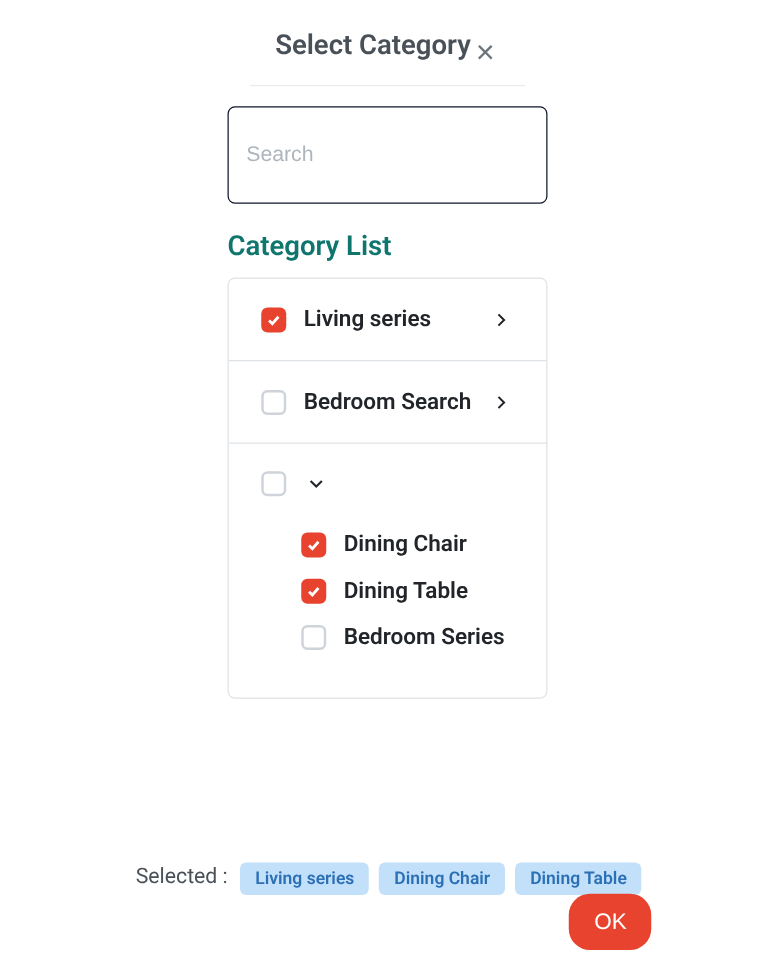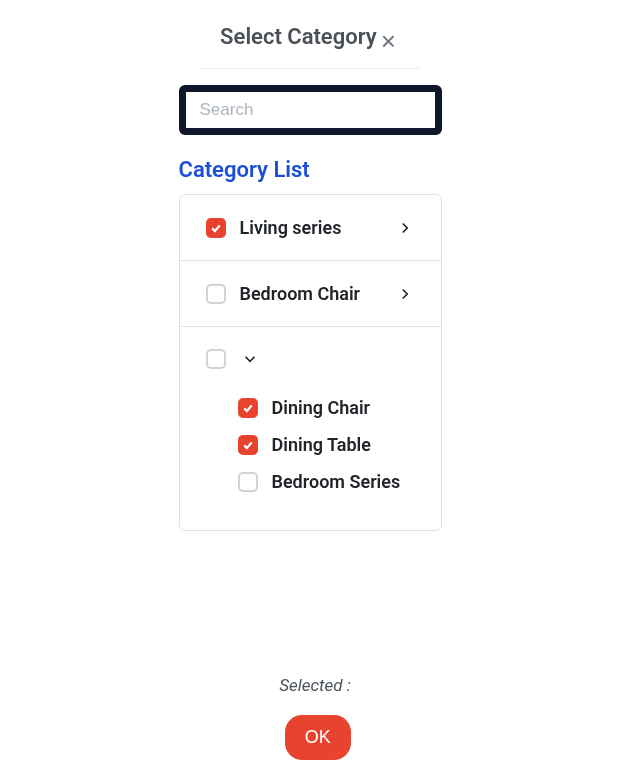--- a/index.html
+++ b/index.html
@@ -58,33 +58,33 @@
     .modal-body::-webkit-scrollbar-thumb {
       background: #c1c1c1;
     }
     .modal-body::-webkit-scrollbar-button {
       display: block;
       height: 16px;
       background: #f1f1f1;
     }
     .search-input {
       width: 100%;
-      padding: 8px 14px;
+      padding: 28px 14px;
       font-size: 17px;
-      border: 7px solid #0f172a;
+      border: 1px solid #0f172a;
       border-radius: 6px;
       color: #212529;
     }
     .search-input::placeholder {
       color: #adb5bd;
     }
     .section-title {
       font-size: 22px;
       font-weight: 600;
-      color: #1d4ed8;
+      color: #0f766e;
       margin: 22px 0 12px 0;
     }
     .category-list {
       border: 1px solid #dee2e6;
       border-radius: 6px;
       overflow: hidden;
     }
     .category-item {
       border-bottom: 1px solid #dee2e6;
     }
@@ -155,22 +155,21 @@
       fill: none;
     }
     .modal-footer {
       padding: 14px 20px 18px 30px;
     }
     .selected-row {
       display: flex;
       align-items: center;
       gap: 10px;
       flex-wrap: wrap;
-      margin-bottom: 20px;
-      font-style: italic;
+      margin-bottom: 4px;
     }
     .selected-label {
       font-size: 17px;
       color: #495057;
     }
     .tag {
       background: #c2e0fa;
       color: #2b6fb5;
       font-size: 14px;
       font-weight: 600;
@@ -221,21 +220,21 @@
             <span class="chevron">
               <svg viewBox="0 0 16 16">
                 <polyline points="5,2 11,8 5,14"></polyline>
               </svg>
             </span>
           </div>
         </div>
         <div class="category-item">
           <div class="category-row">
             <span class="checkbox"></span>
-            <span class="category-label">Bedroom Chair</span>
+            <span class="category-label">Bedroom Search</span>
             <span class="chevron">
               <svg viewBox="0 0 16 16">
                 <polyline points="5,2 11,8 5,14"></polyline>
               </svg>
             </span>
           </div>
         </div>
         <div class="category-item">
           <div class="category-row">
             <span class="checkbox"></span>
@@ -267,19 +266,20 @@
               <span class="category-label">Bedroom Series</span>
             </div>
           </div>
         </div>
       </div>
   </div>
 
   <div class="modal-footer">
     <div class="selected-row">
       <span class="selected-label">Selected :</span>
+      <span id="selected-tags"><span class="tag" style="margin-right: 8px;">Living series</span><span class="tag" style="margin-right: 8px;">Dining Chair</span><span class="tag" style="margin-right: 8px;">Dining Table</span></span>
     </div>
     <div class="ok-row">
       <button class="ok-btn">OK</button>
     </div>
   </div>
 
 </div>
 
 </body></html>

